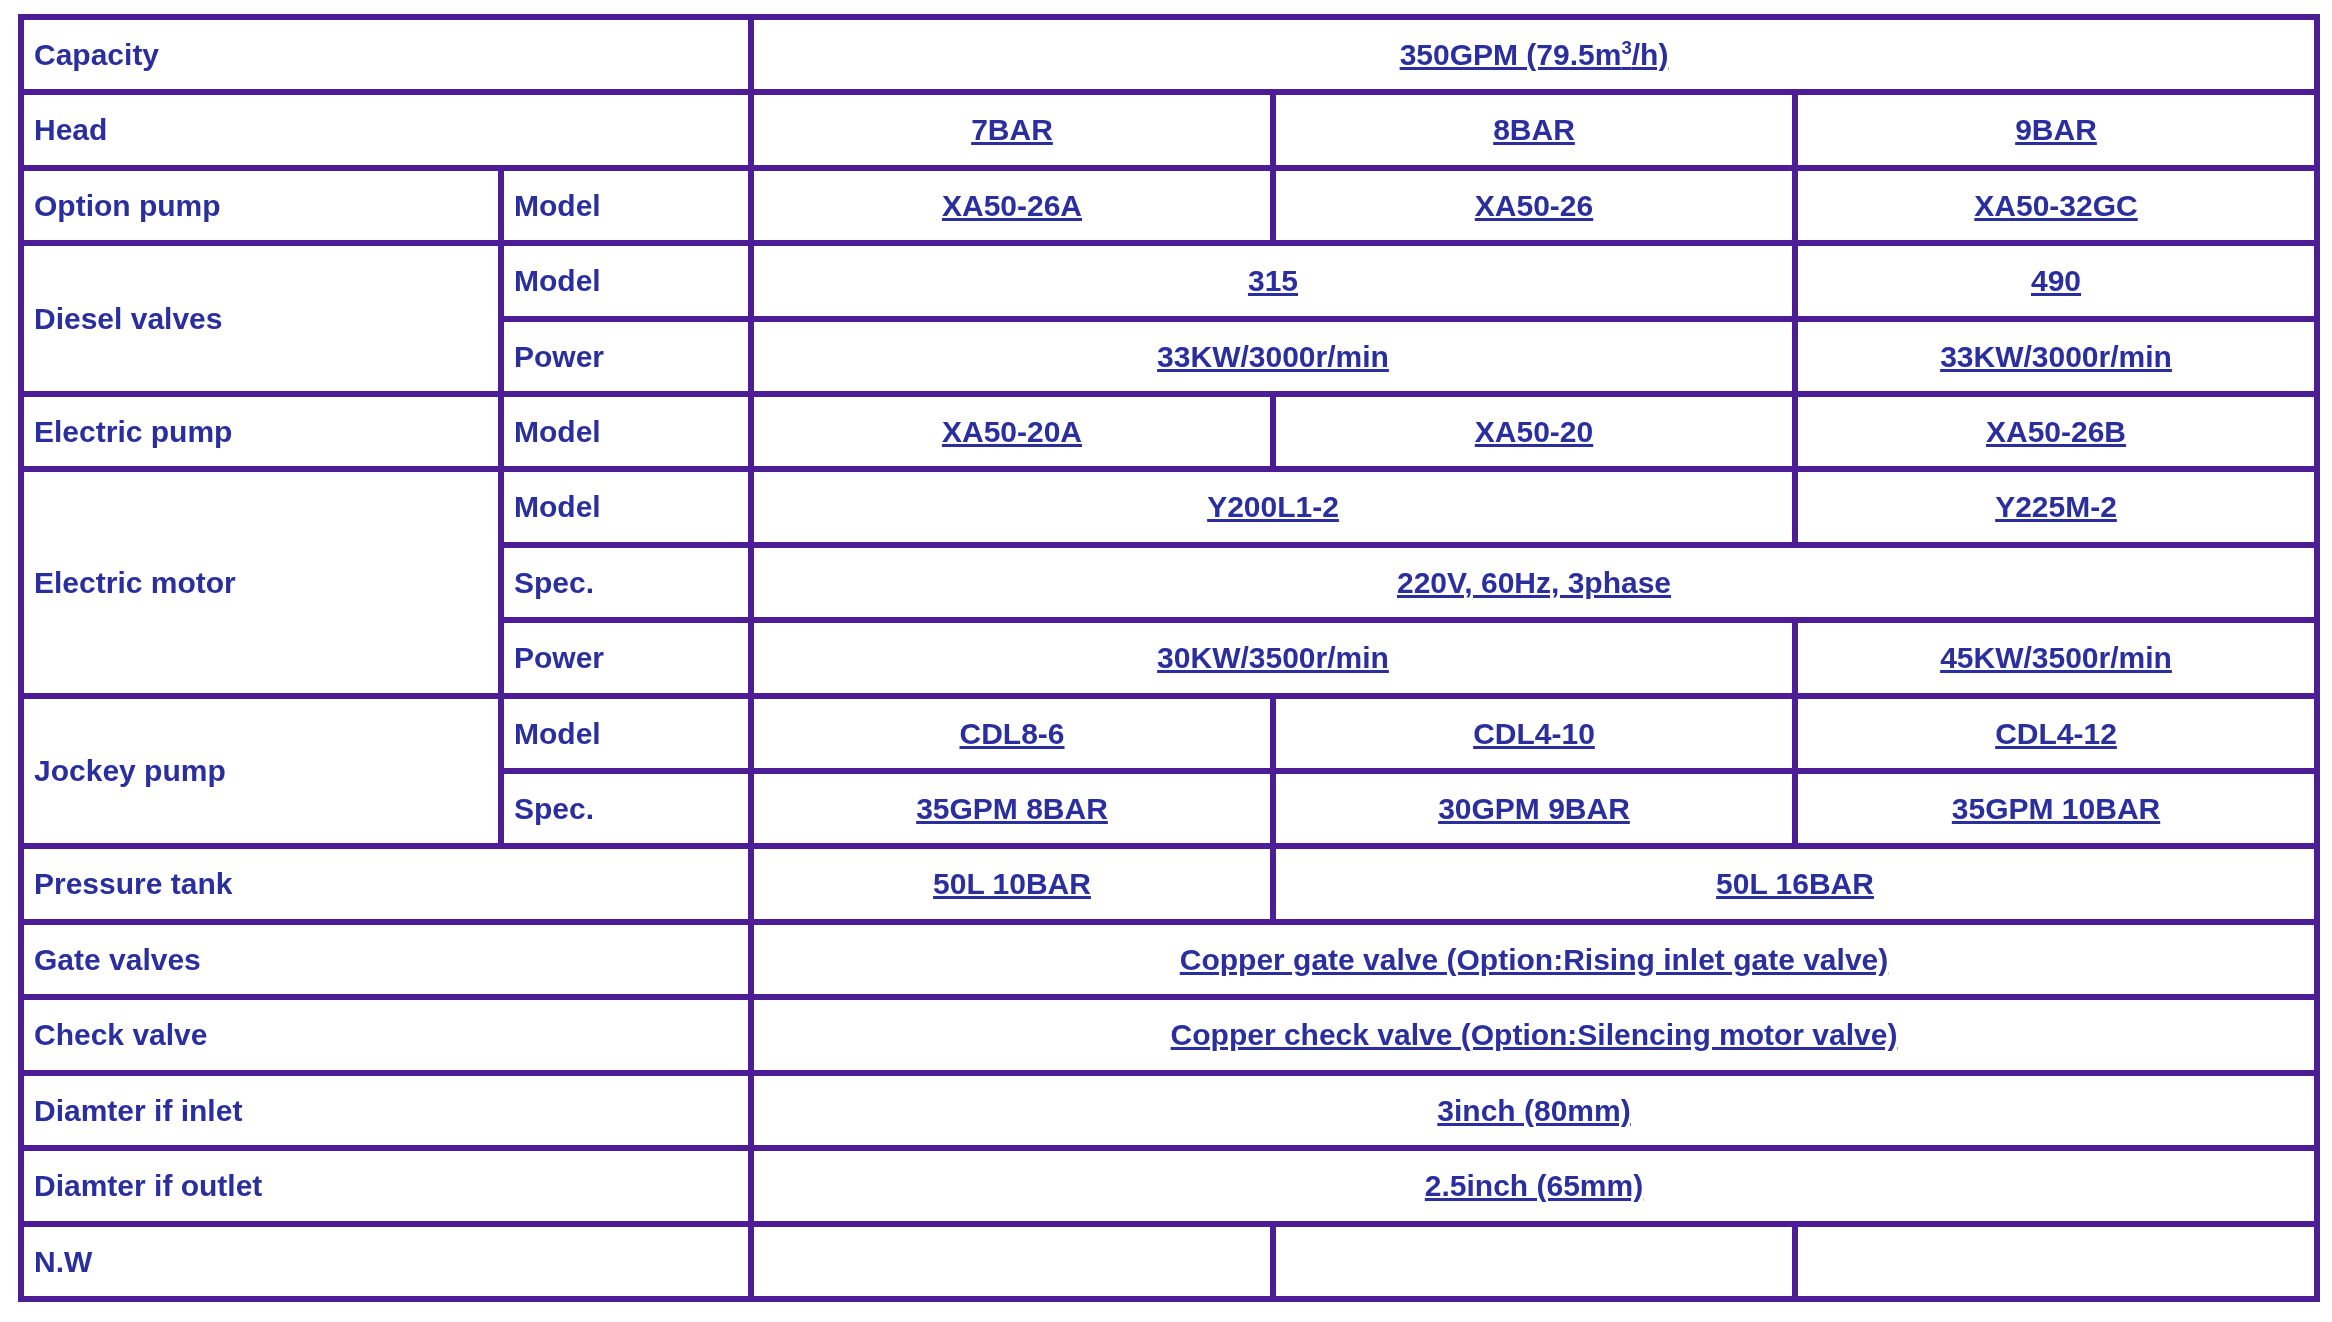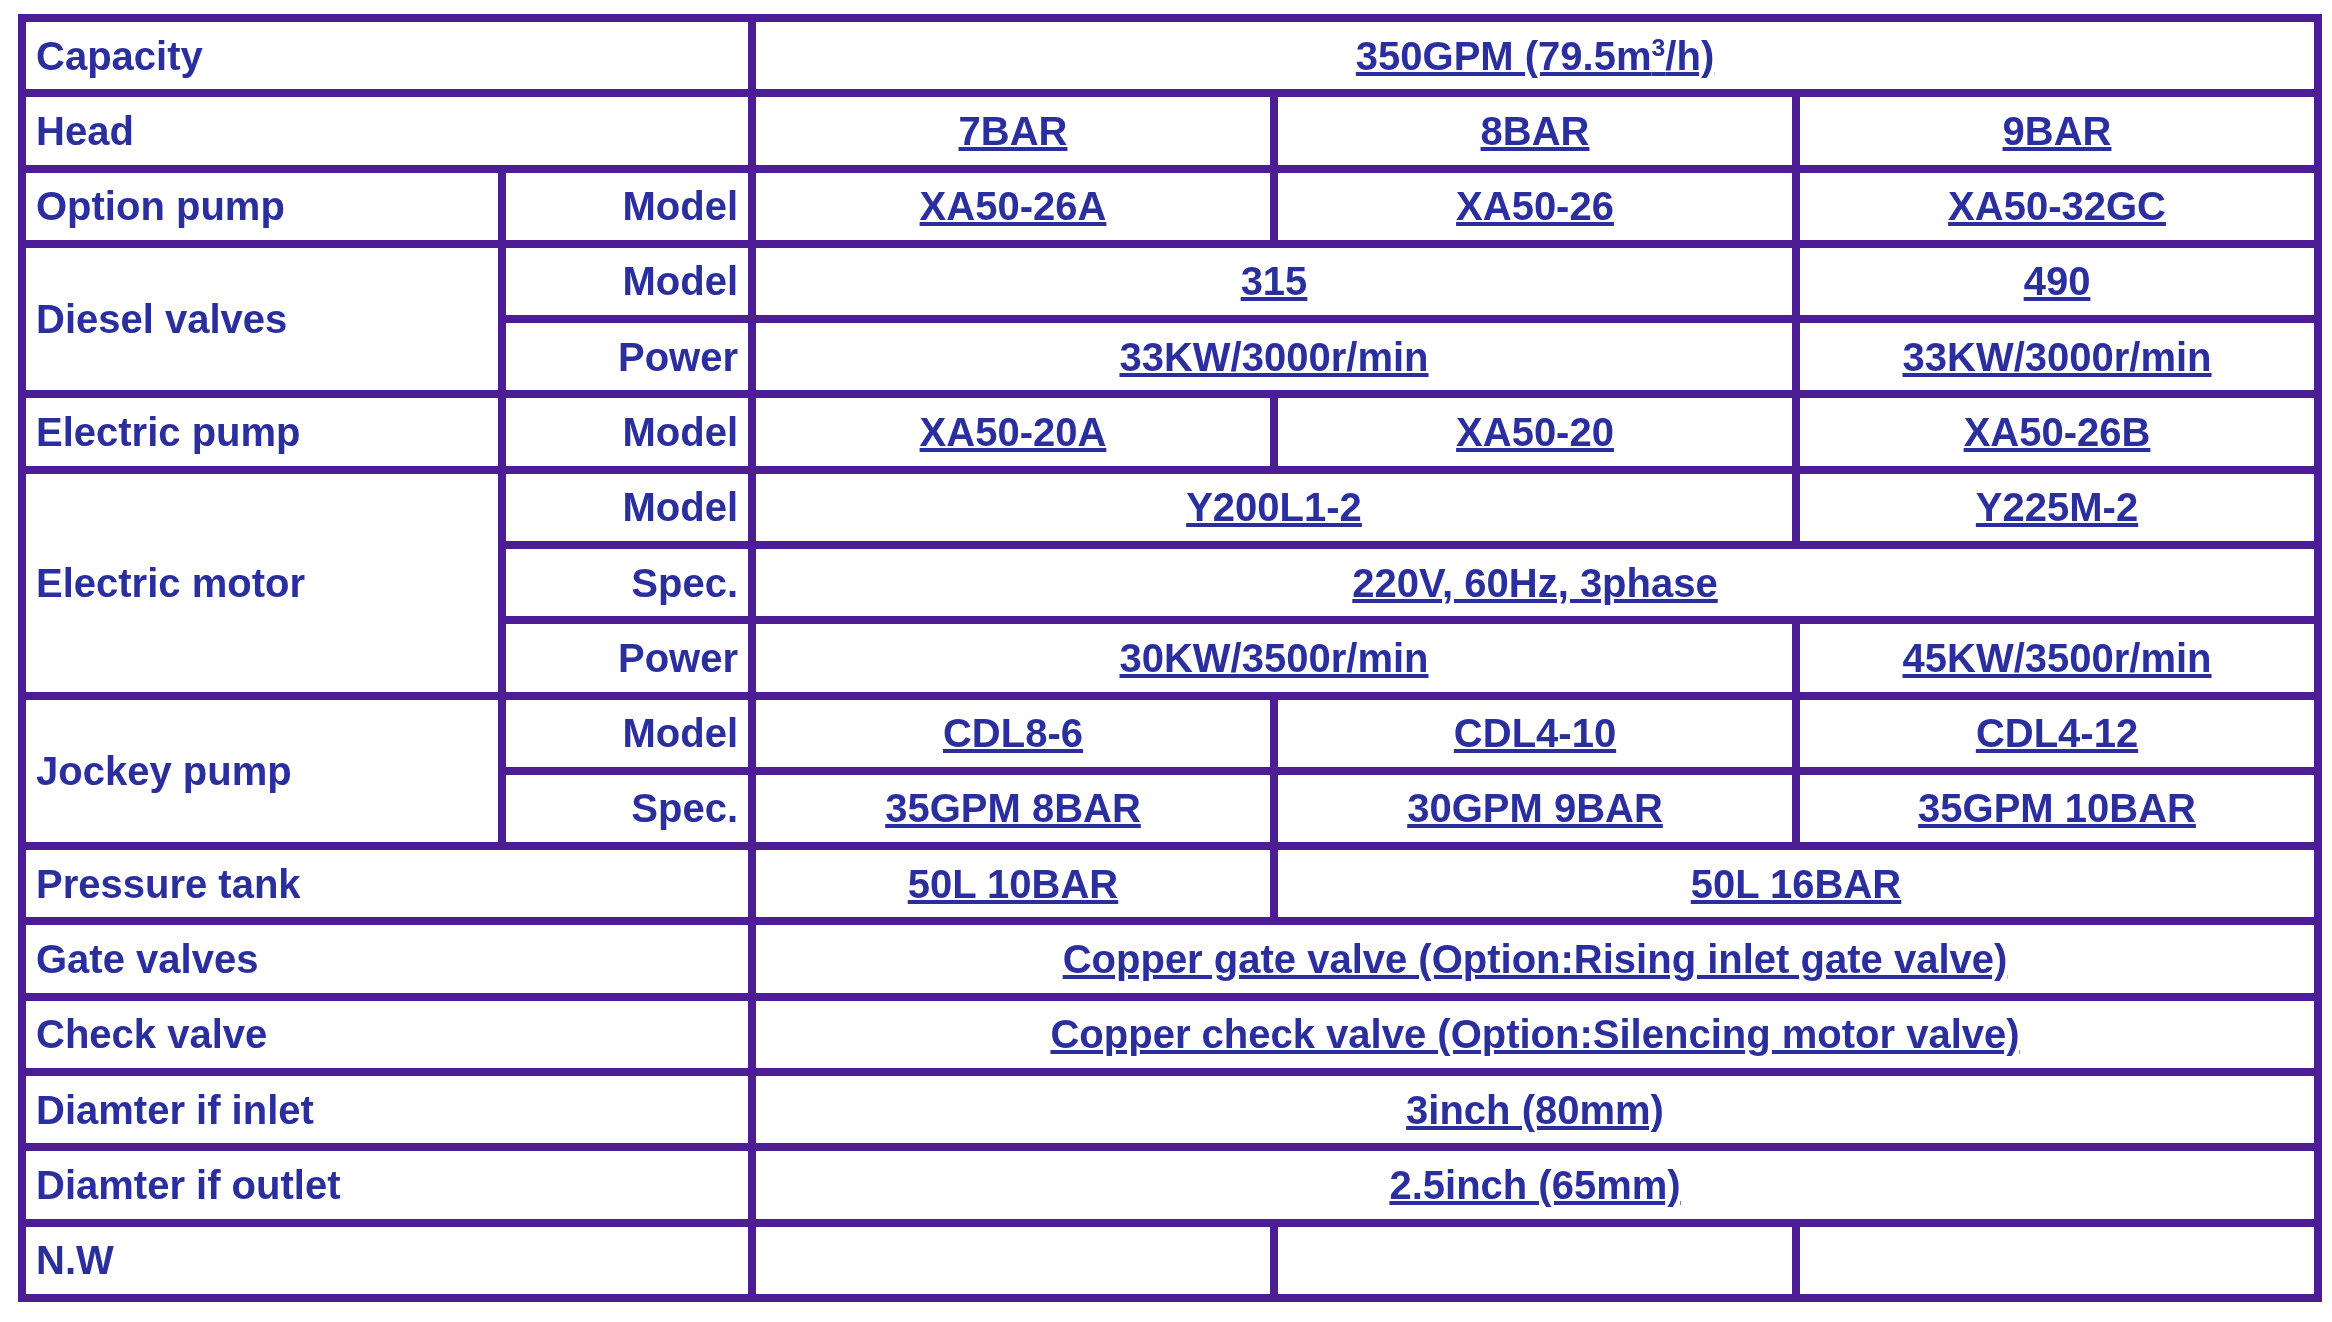--- a/index.html
+++ b/index.html
@@ -20,34 +20,34 @@
   }
   table.spec {
     border-collapse: collapse;
     table-layout: fixed;
     width: 2296px;
     height: 1288px;
     color: #2b2f9e;
     font-weight: bold;
   }
   table.spec td {
-    border: 8px solid #4c1d95;
-    font-size: 40px;
+    border: 6px solid #4c1d95;
+    font-size: 30px;
     line-height: 1.05;
     padding: 4px 10px;
     vertical-align: middle;
     white-space: nowrap;
     overflow: hidden;
   }
   td.lbl {
     text-align: left;
     padding-left: 16px;
   }
   td.sub {
-    text-align: right;
+    text-align: left;
   }
   td.val {
     text-align: center;
     text-decoration: underline;
   }
   sup {
     font-size: 0.62em;
     vertical-align: super;
     line-height: 0;
   }

